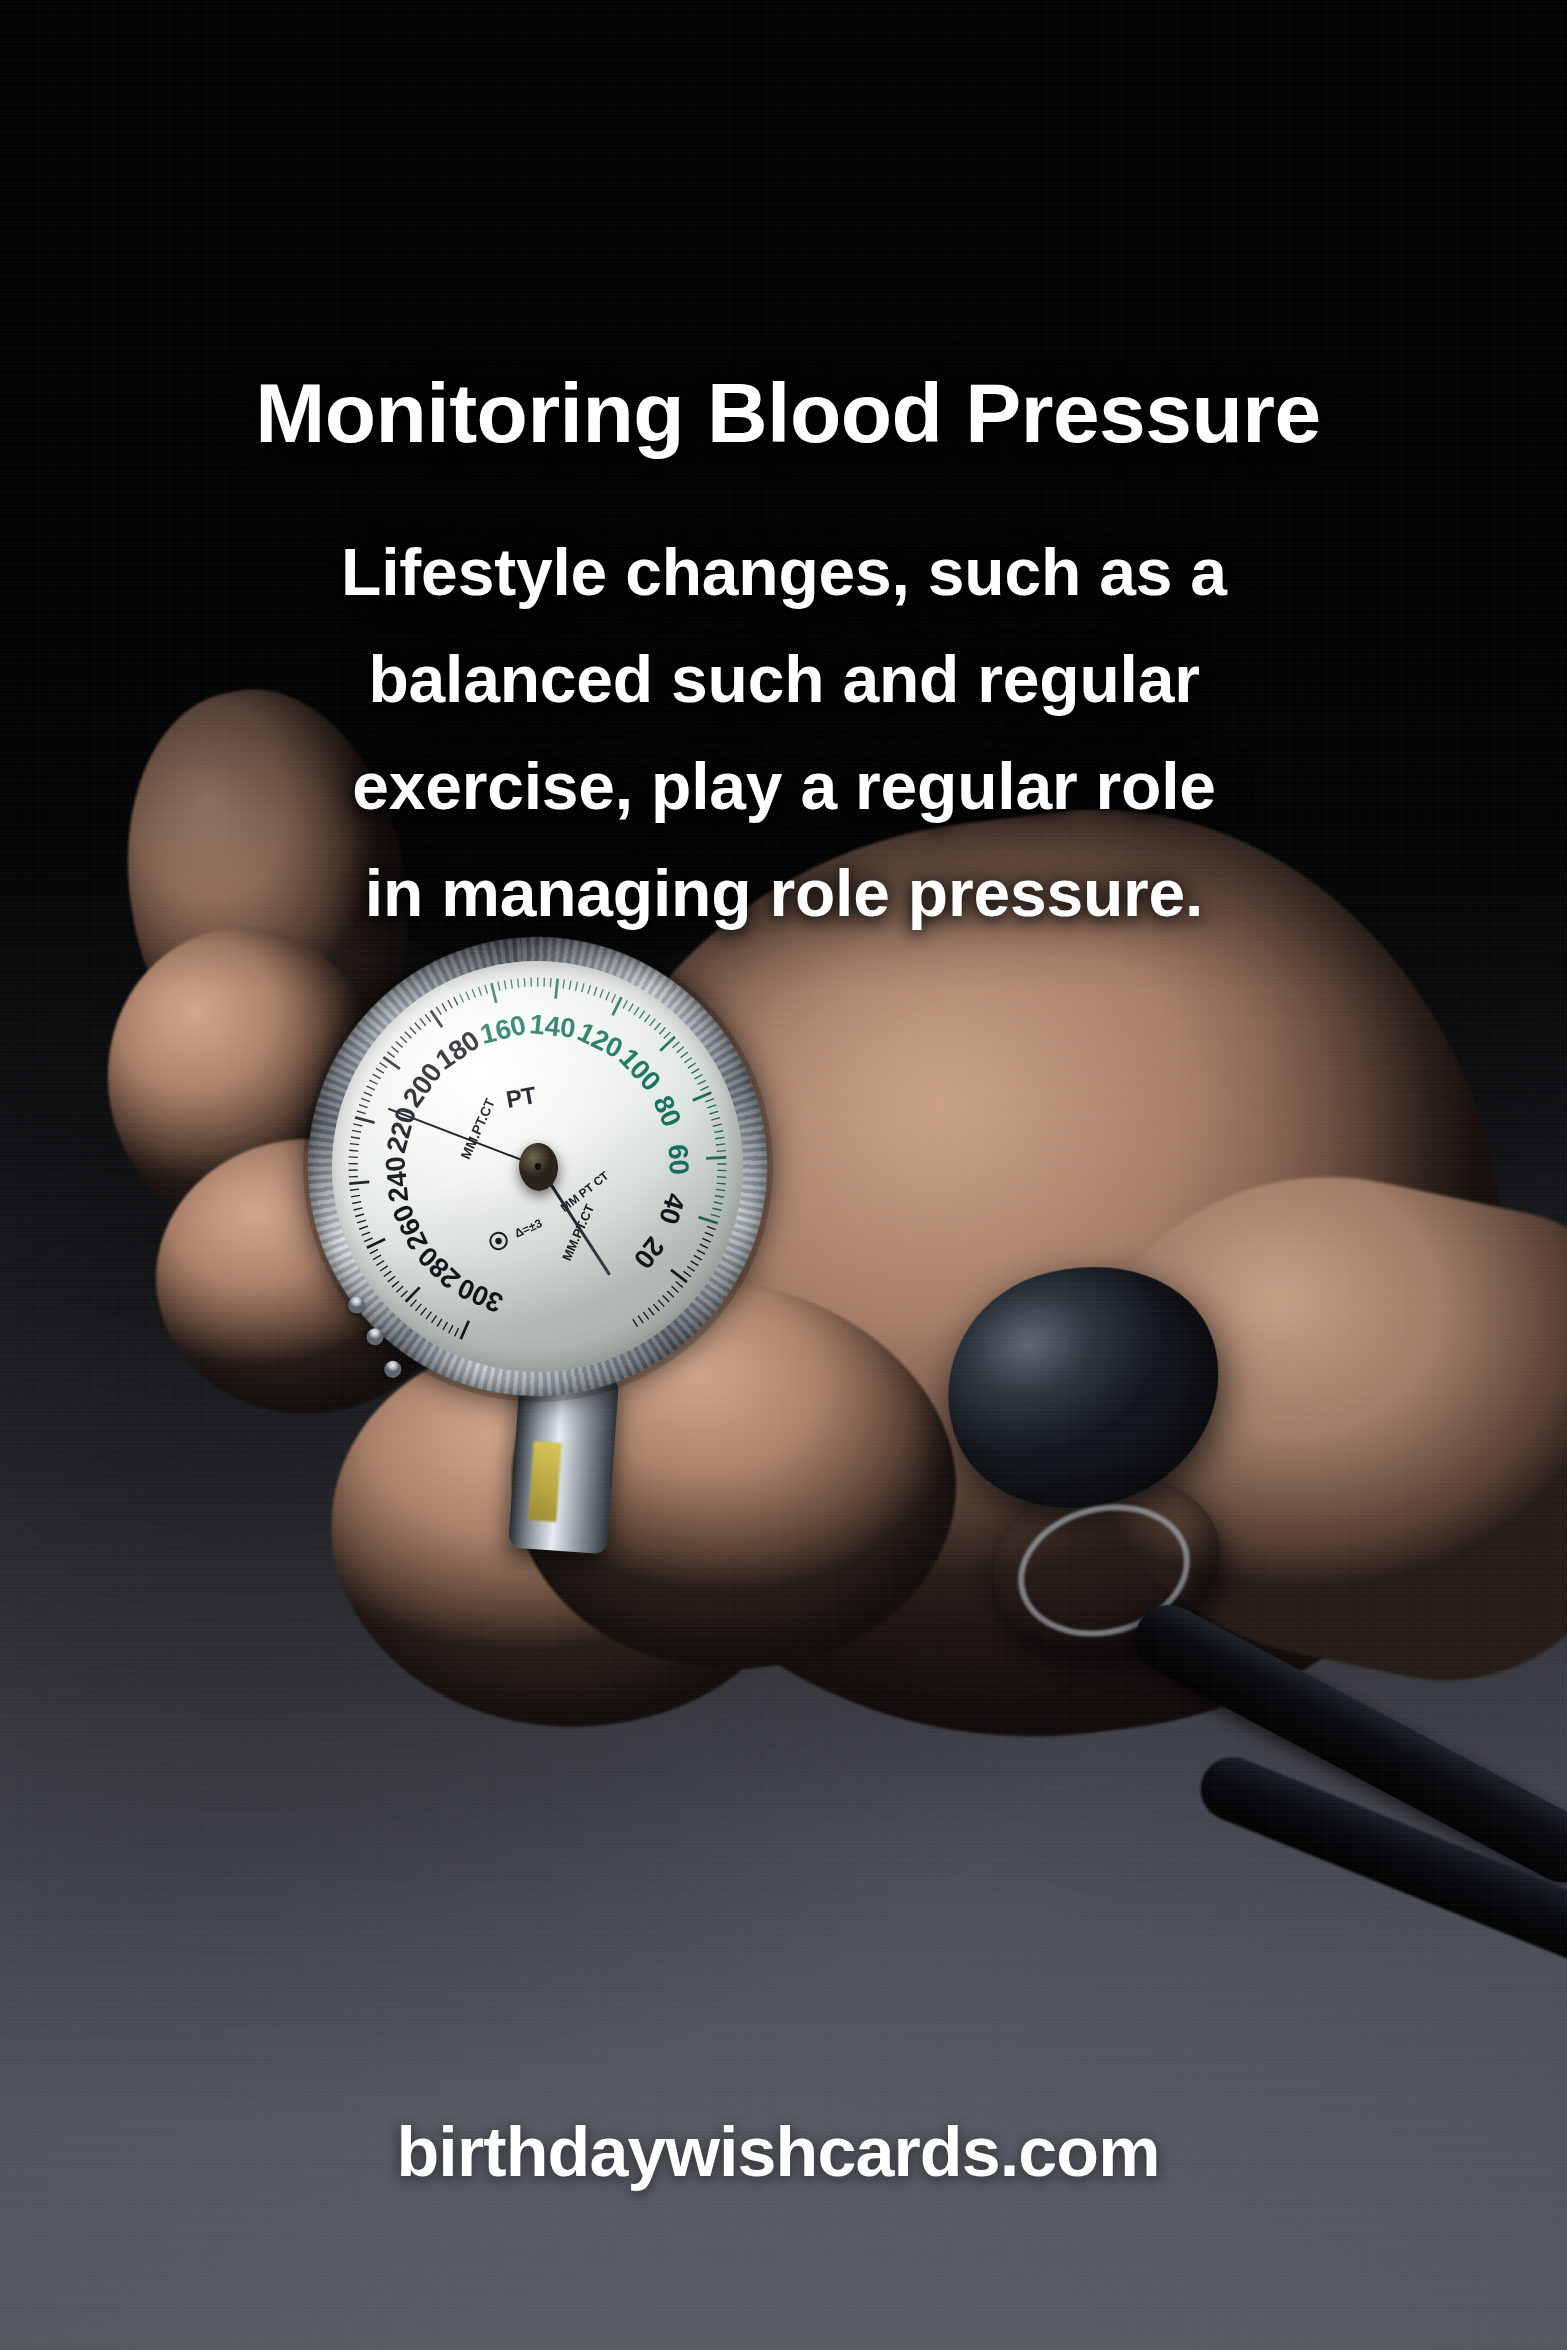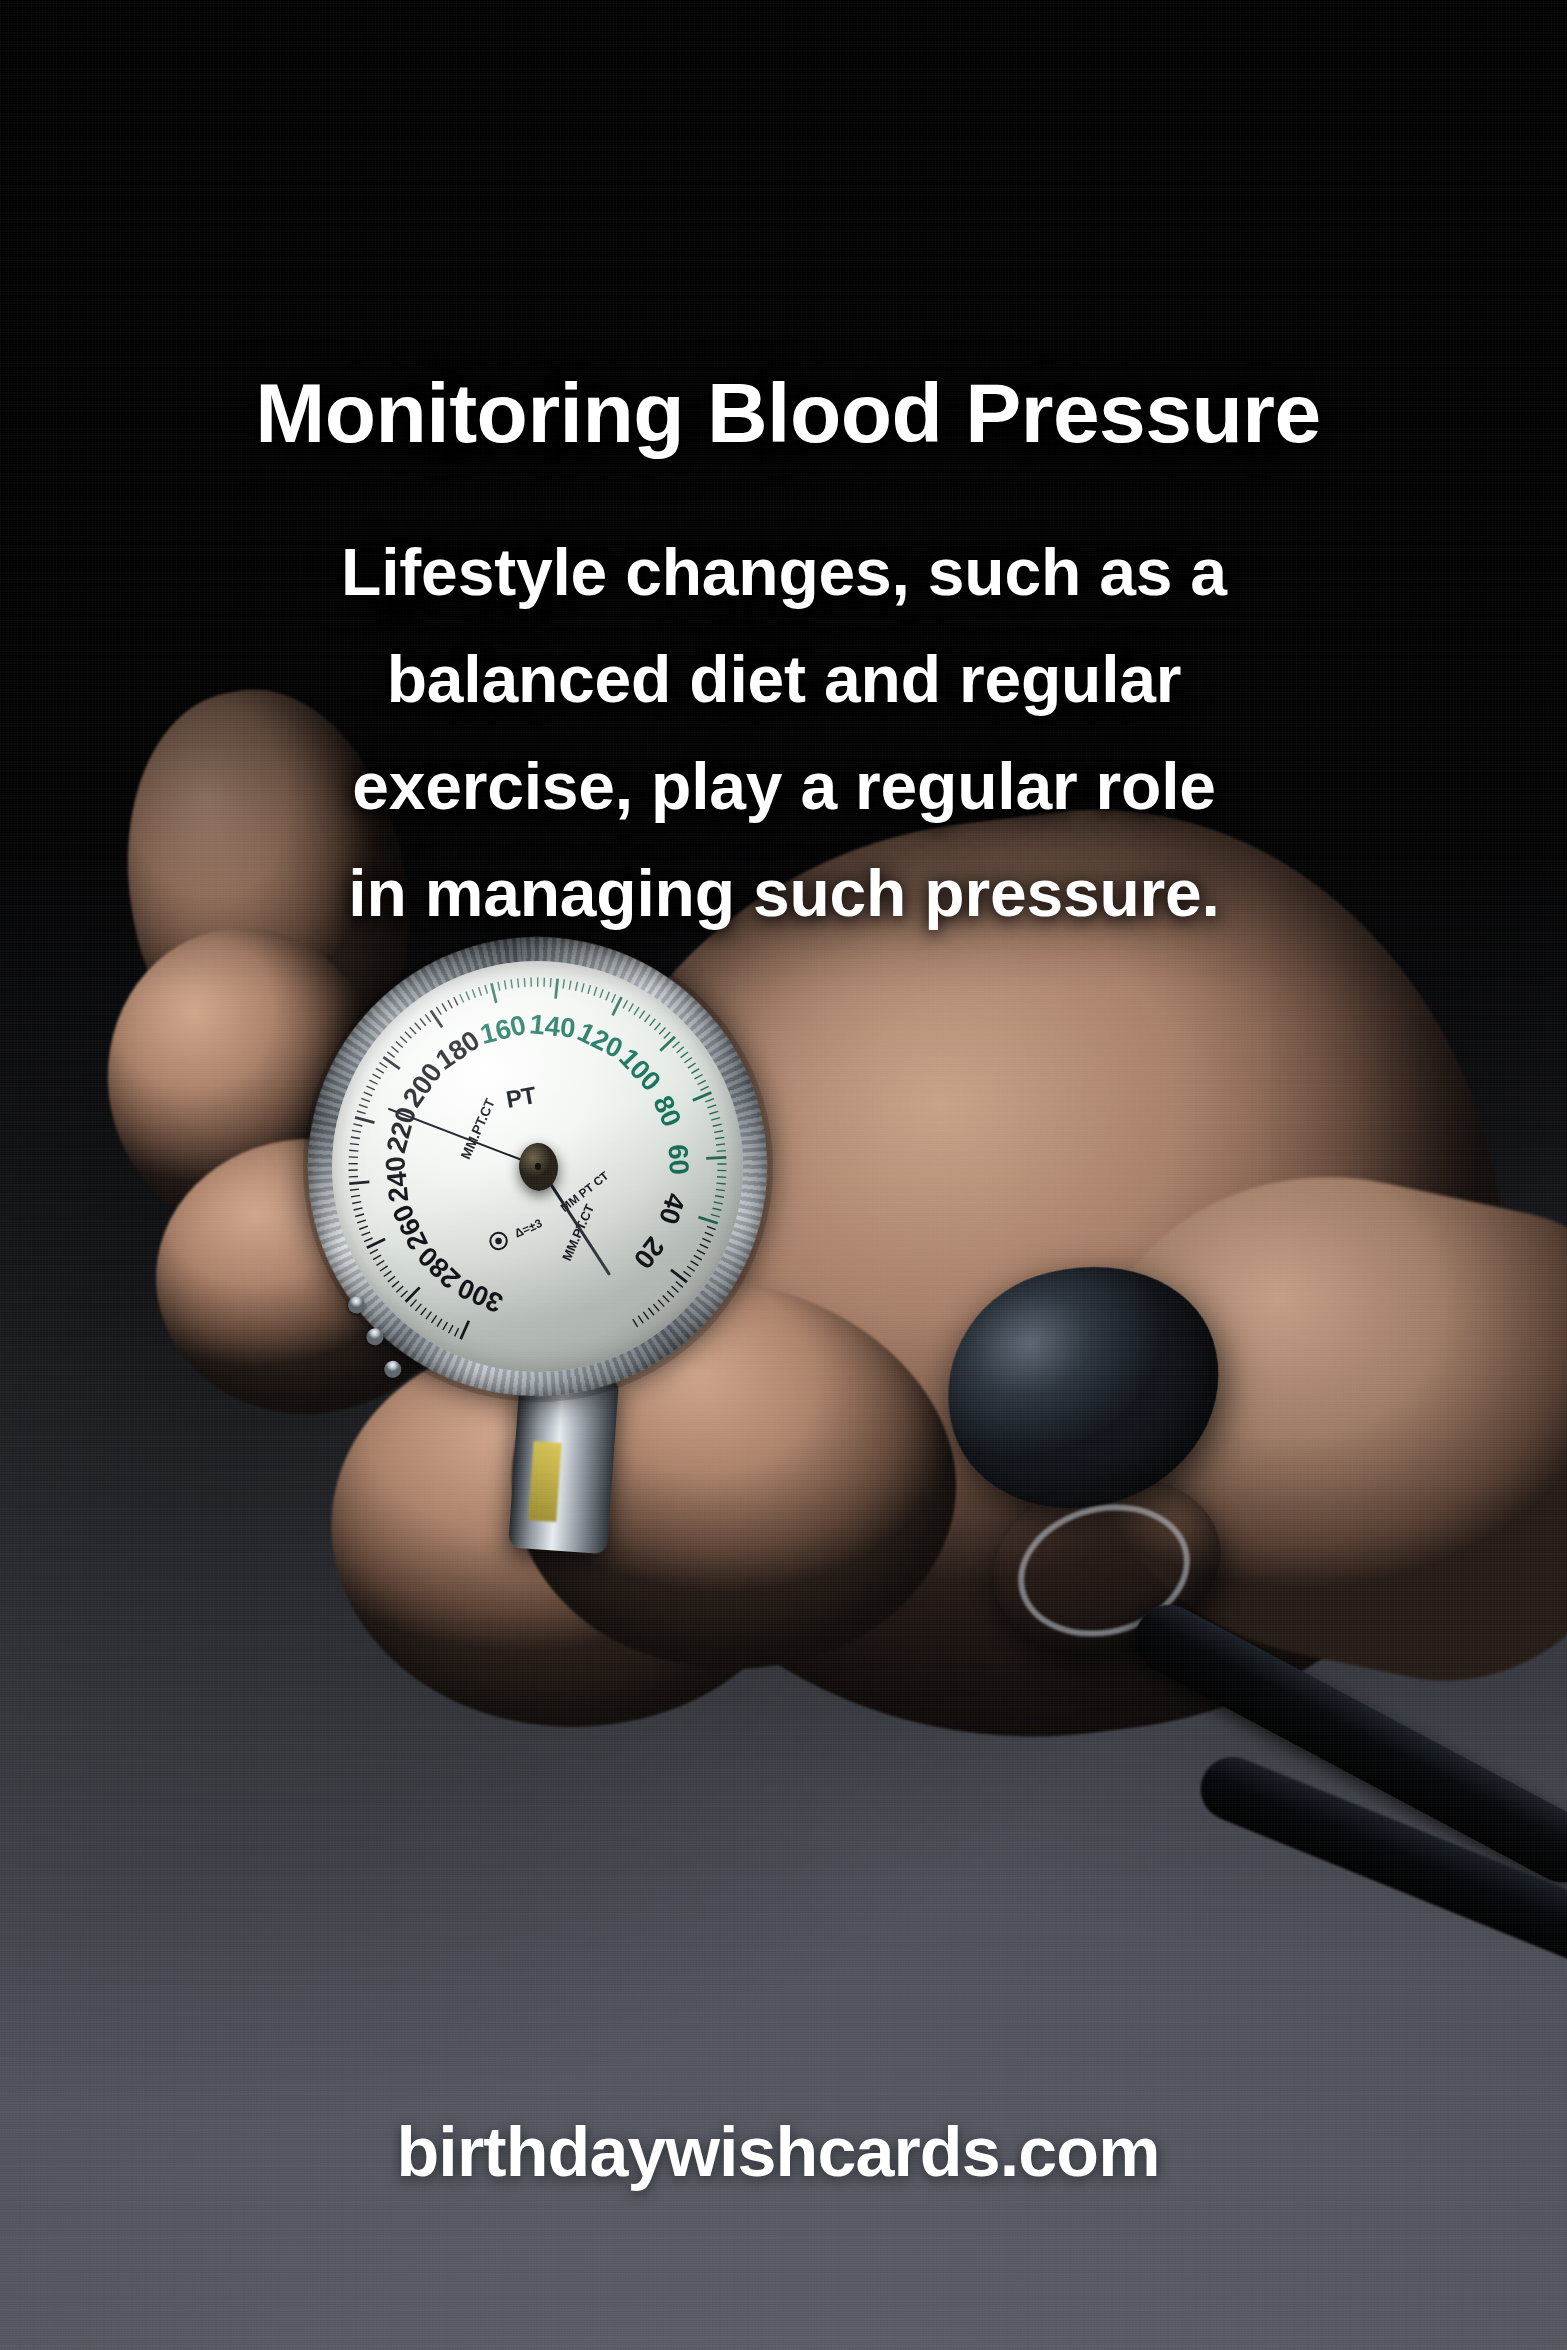--- a/index.html
+++ b/index.html
@@ -492,20 +492,20 @@
     </div>
 
     <div class="topdark"></div>
     <div class="grain"></div>
   </div>
 
   <h1 class="title">Monitoring Blood Pressure</h1>
 
   <div class="subtitle">
     <div>Lifestyle changes, such as a</div>
-    <div>balanced diet and regular</div>
+    <div>balanced such and regular</div>
     <div>exercise, play a regular role</div>
-    <div>in managing such pressure.</div>
+    <div>in managing role pressure.</div>
   </div>
 
   <div class="watermark">birthdaywishcards.com</div>
 </div>
 
 
 </body></html>

